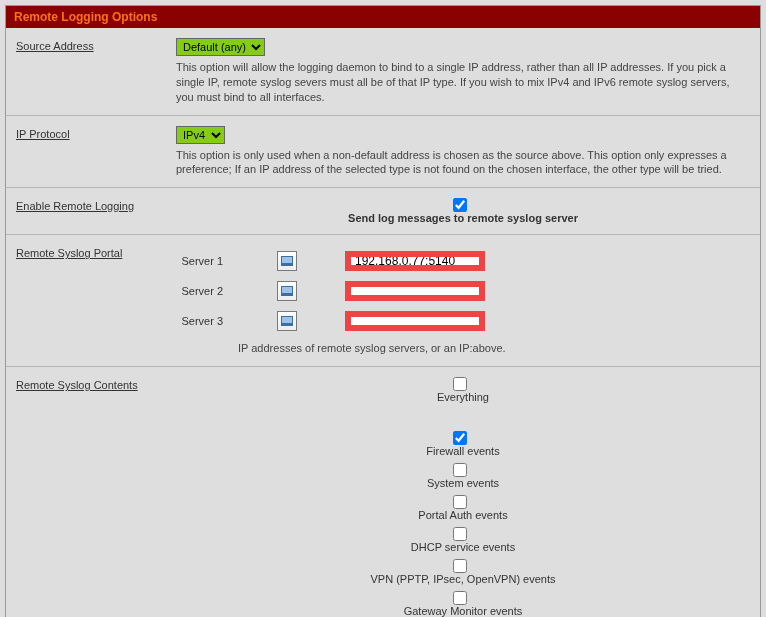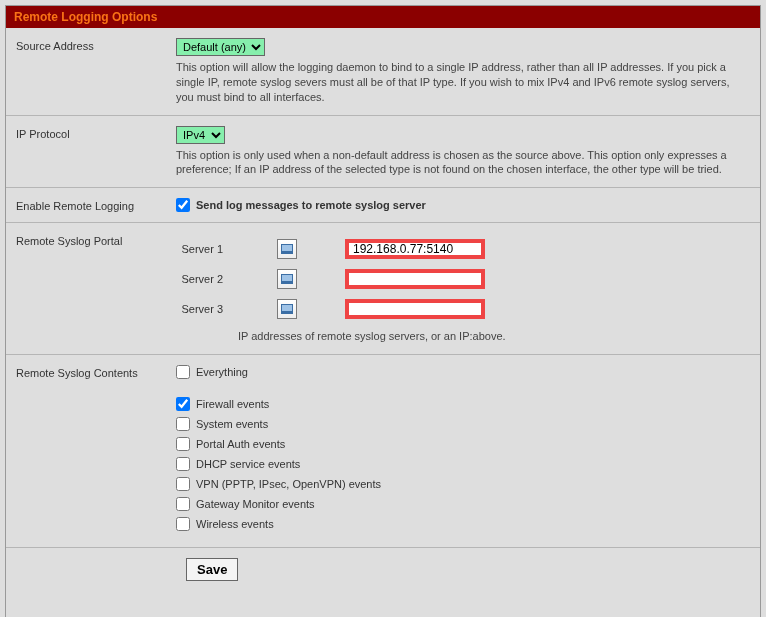--- a/index.html
+++ b/index.html
@@ -27,33 +27,34 @@
   .row {
     display: flex;
     padding: 10px 10px;
     border-bottom: 1px solid #b5b5b5;
   }
   .row:last-of-type { border-bottom: none; }
   .label-col {
     width: 160px;
     flex-shrink: 0;
     padding-top: 2px;
+    text-decoration: underline;
   }
   .field-col {
     flex: 1;
   }
   select {
     font-size: 11px;
     border: 1px solid #666;
-    background: #86efac;
+    background: #84cc16;
     padding: 1px 2px;
   }
   input[type="text"] {
     font-size: 12px;
-    border: 4px solid #ef4444;
+    border: 6px solid #ef4444;
     padding: 2px 4px;
     width: 140px;
     height: 20px;
   }
   input[type="checkbox"] {
     width: 14px;
     height: 14px;
     vertical-align: middle;
     margin: 0 6px 0 0;
   }
@@ -82,20 +83,21 @@
     display: inline-flex;
     align-items: center;
     justify-content: center;
     margin-right: 2px;
   }
   .server-icon svg { display:block; }
   .cb-line {
     display: flex;
     align-items: center;
     margin-bottom: 6px;
+    flex-direction: column;
   }
   .save-btn {
     font-weight: bold;
     font-size: 13px;
     padding: 3px 10px;
     border: 1px solid #666;
     background: #f4f4f4;
     cursor: pointer;
   }
   .footer-section { padding: 10px 10px 14px 10px; }
@@ -170,21 +172,21 @@
         </span>
         <input type="text" value="" style="">
       </div>
       <div class="desc" style="margin-left:62px;">IP addresses of remote syslog servers, or an IP:above.</div>
     </div>
   </div>
 
   <div class="row">
     <div class="label-col">Remote Syslog Contents</div>
     <div class="field-col" id="contents-col">
-        <label class="cb-line" style="margin-bottom: 18px;">
+        <label class="cb-line" style="margin-bottom: 28px;">
           <input type="checkbox" style="">
           <span>Everything</span>
         </label>
         <label class="cb-line">
           <input type="checkbox" checked="" style="">
           <span>Firewall events</span>
         </label>
         <label class="cb-line">
           <input type="checkbox" style="">
           <span>System events</span>

